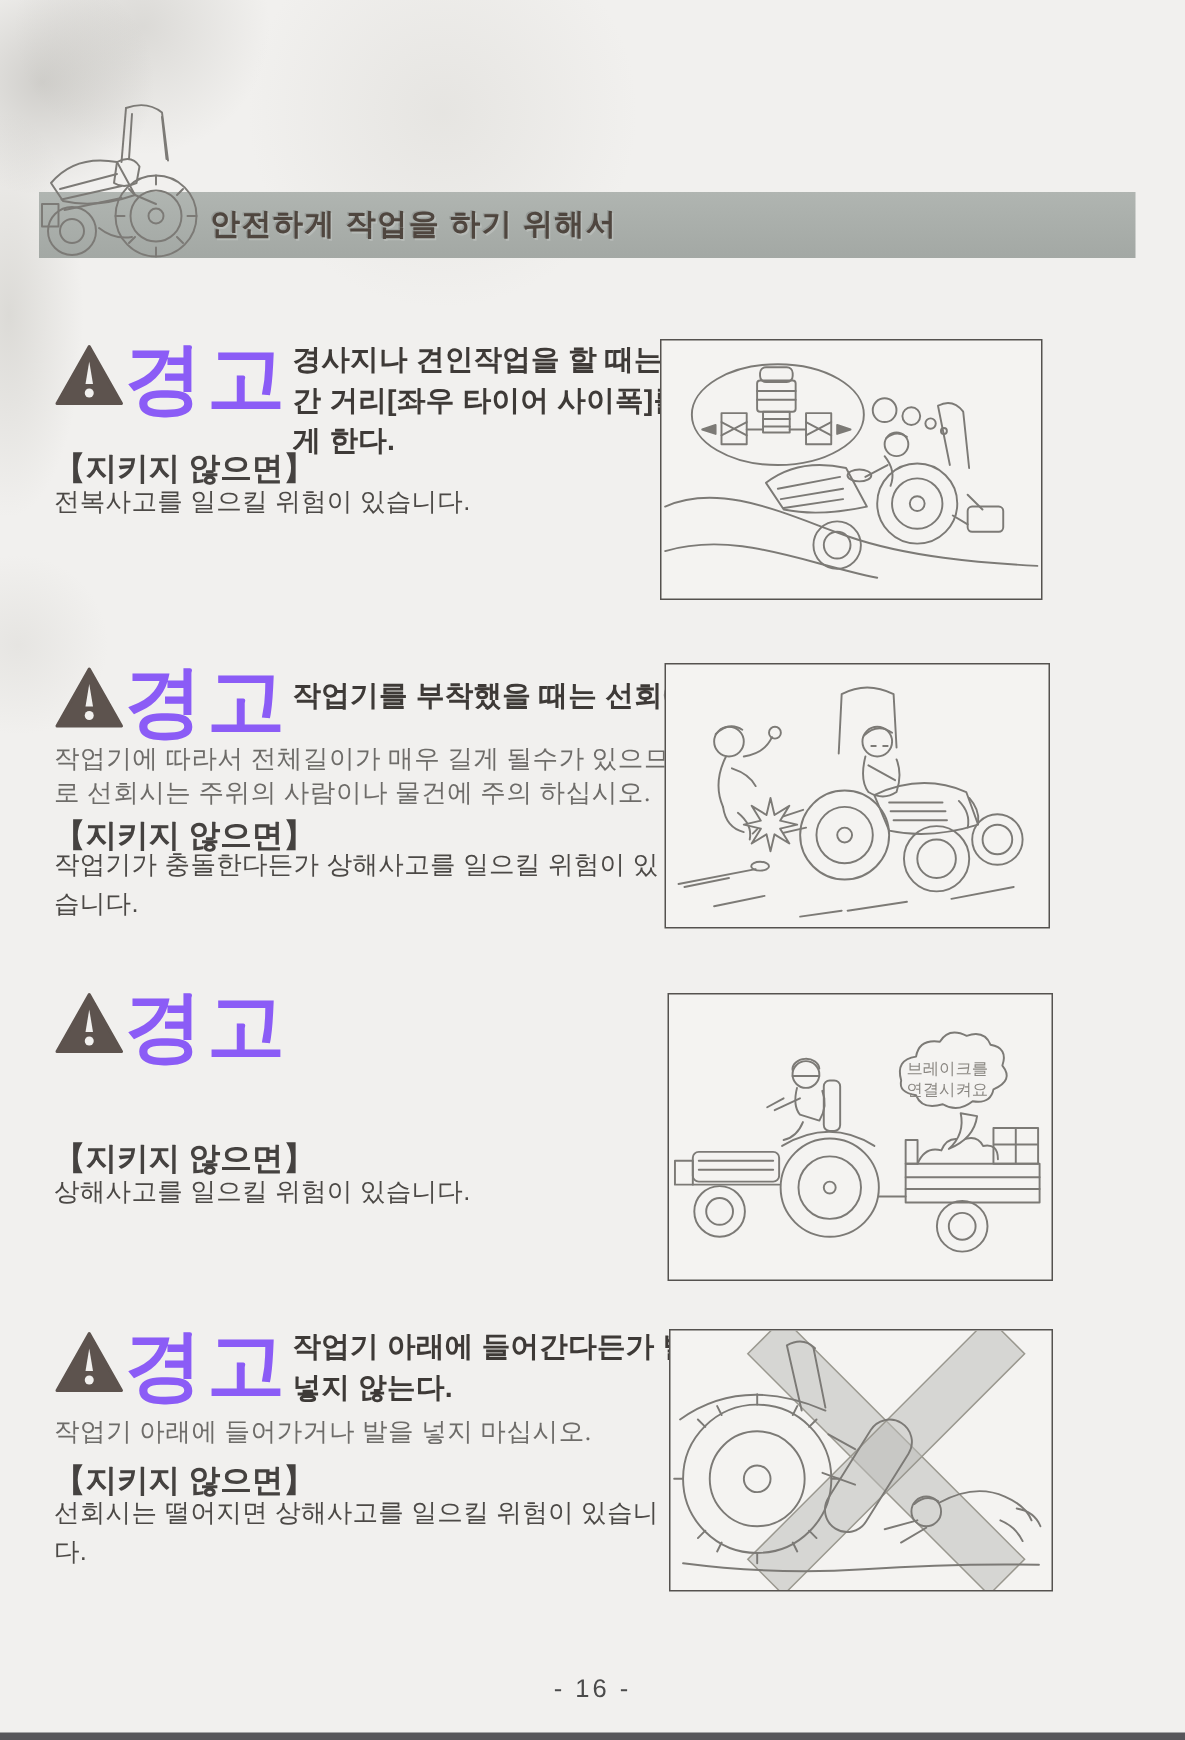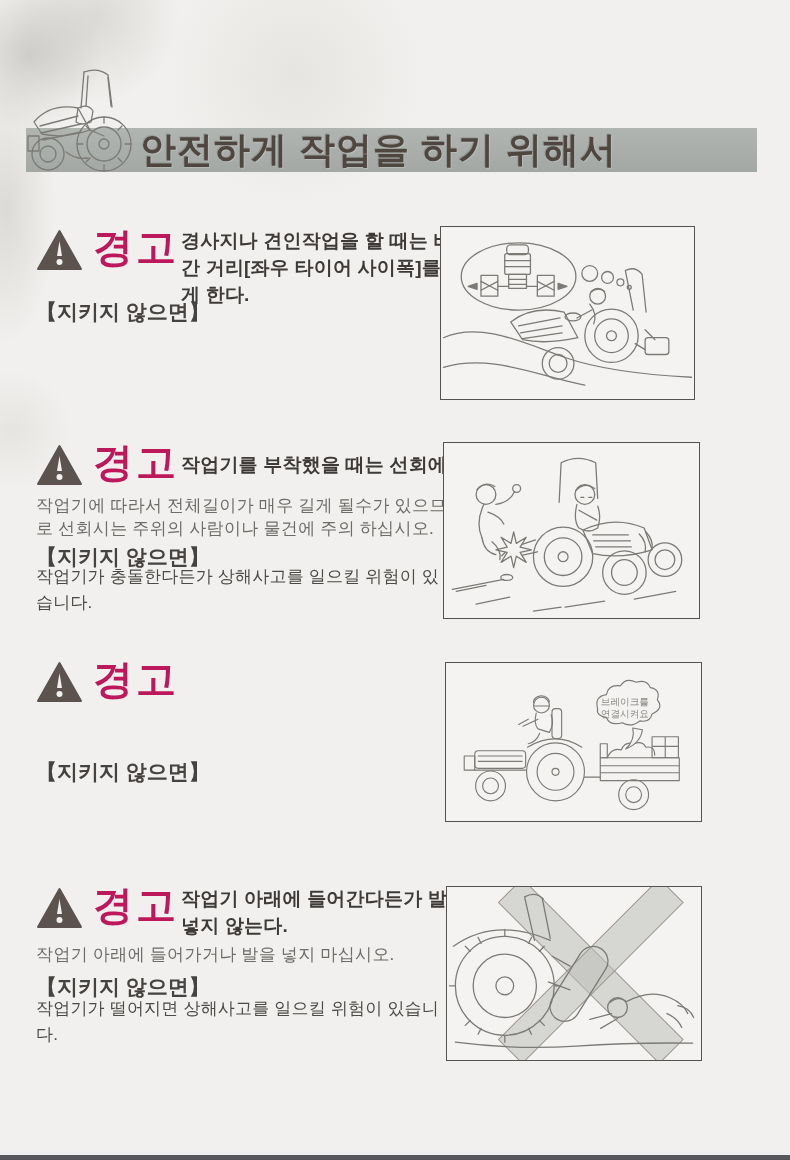--- a/index.html
+++ b/index.html
@@ -20,36 +20,36 @@
   }
   .bottom-edge { position:absolute; left:0; bottom:0; width:100%; height:5px; background:#57565a; }
 
   
   .banner {
     position:absolute; left:26px; top:128px; width:731px; height:44px;
     background:linear-gradient(#b0b5b1,#a3a8a4);
   }
   .banner-title {
     position:absolute; left:114px; top:0; line-height:44px;
-    font-size:36px; font-weight:bold; letter-spacing:1px; color:#4f463f;
+    font-size:20px; font-weight:bold; letter-spacing:1px; color:#4f463f;
     text-shadow:1px 1px 0 rgba(255,255,255,0.18), -1px -1px 0 rgba(0,0,0,0.12);
     white-space:nowrap;
   }
   .header-tractor { position:absolute; left:26px; top:60px; z-index:2; }
 
   
   .sec { position:absolute; left:36px; width:666px; height:215px; }
   .sec-1 { top:226px; } .sec-2 { top:441px; } .sec-3 { top:658px; } .sec-4 { top:884px; }
 
   .warn-row { display:flex; align-items:flex-start; }
   .mark { display:flex; align-items:flex-start; flex:0 0 114px; }
   .tri { margin-top:3px; }
   .gyeongo {
-    font-size:40px; font-weight:bold; color:#be185d; letter-spacing:3px;
-    line-height:1.05; margin-left:10px; white-space:nowrap;
+    font-size:52px; font-weight:bold; color:#8b5cf6; letter-spacing:3px;
+    line-height:1.05; margin-left:0; white-space:nowrap;
   }
   .heading {
     margin:0 0 0 2px; font-size:19px; font-weight:bold; color:#3e3a37;
     line-height:27px; letter-spacing:0.2px;
   }
   .heading.two-line { width:296px; padding-top:1px; }
   .heading.one-line { width:430px; padding-top:10px; white-space:nowrap; }
 
   .body-text {
     position:absolute; left:0; width:414px; margin:0;
@@ -68,21 +68,21 @@
   .sec-2 .body-text { top:53px; } .sec-2 .ifnot { top:102px; } .sec-2 .conseq { top:123px; }
   .sec-3 .body-text { top:52px; } .sec-3 .ifnot { top:100px; } .sec-3 .conseq { top:124px; }
   .sec-4 .body-text { top:59px; } .sec-4 .ifnot { top:89px; }  .sec-4 .conseq { top:112px; }
 
   .figure {
     position:absolute; margin:0; border:1px solid #55524f; background:#f4f3f1;
     box-sizing:border-box; overflow:hidden;
   }
   .sec-1 .figure { left:404px; top:0px; width:255px; height:174px; }
   .sec-2 .figure { left:407px; top:1px; width:257px; height:177px; }
-  .sec-3 .figure { left:409px; top:4px; width:257px; height:160px; }
+  .sec-3 .figure { left:409px; top:4px; width:257px; height:192px; }
   .sec-4 .figure { left:410px; top:2px; width:256px; height:175px; }
   .figure svg { display:block; width:100%; height:100%; }
 
   .line-art { stroke:#7c7a76; stroke-width:1.3; fill:none; stroke-linecap:round; stroke-linejoin:round; }
   .bubble-text { font-family:"Liberation Sans","DejaVu Sans",sans-serif; fill:#8a8782; stroke:none; }
 
   .pageno {
     position:absolute; top:1116px; left:0; width:100%; text-align:center;
     font-size:17px; color:#4b4b4b; letter-spacing:2px;
   }
@@ -121,20 +121,21 @@
         <svg class="tri" width="47" height="42" viewBox="0 0 47 42">
           <path d="M23.5 2 L45 40 L2 40 Z" fill="#5d534e" stroke="#5d534e" stroke-width="2" stroke-linejoin="round"></path>
           <path d="M23.5 12 L26 27 L21 27 Z" fill="#f1f0ee"></path>
             <circle cx="23.5" cy="33" r="3" fill="#f1f0ee"></circle>
         </svg>
         <span class="gyeongo">경고</span>
       </span>
       <h2 class="heading two-line">경사지나 견인작업을 할 때는 바퀴간 거리[좌우 타이어 사이폭]를 넓게 한다.</h2>
     </div>
     <p class="ifnot">【지키지 않으면】</p>
+    <p class="conseq">전복사고를 일으킬 위험이 있습니다.</p>
     <figure class="figure">
       <svg viewBox="0 0 255 174">
         <g class="line-art">
           <ellipse cx="78" cy="50" rx="58" ry="34"></ellipse>
           <rect x="66" y="18" width="22" height="10" rx="4"></rect>
           <rect x="64" y="27" width="26" height="21" rx="2"></rect>
           <path d="M64 34 h26 M64 40 h26"></path>
           <rect x="68" y="48" width="18" height="14"></rect>
           <path d="M68 53 h18 M68 58 h18"></path>
           <rect x="40" y="49" width="17" height="21"></rect>
@@ -223,20 +224,21 @@
       <span class="mark">
         <svg class="tri" width="47" height="42" viewBox="0 0 47 42">
           <path d="M23.5 2 L45 40 L2 40 Z" fill="#5d534e" stroke="#5d534e" stroke-width="2" stroke-linejoin="round"></path>
           <path d="M23.5 12 L26 27 L21 27 Z" fill="#f1f0ee"></path>
             <circle cx="23.5" cy="33" r="3" fill="#f1f0ee"></circle>
         </svg>
         <span class="gyeongo">경고</span>
       </span>
     </div>
     <p class="ifnot">【지키지 않으면】</p>
+    <p class="conseq">상해사고를 일으킬 위험이 있습니다.</p>
     <figure class="figure">
       <svg viewBox="0 0 257 180">
         <g class="line-art">
           <rect x="16" y="100" width="58" height="20" rx="4"></rect>
           <path d="M20 106 h50 M20 112 h50"></path>
           <rect x="4" y="106" width="12" height="16"></rect>
           <circle cx="34" cy="140" r="17"></circle>
             <circle cx="34" cy="140" r="9"></circle>
           <circle cx="108" cy="124" r="33"></circle>
             <circle cx="108" cy="124" r="21"></circle>
@@ -272,21 +274,21 @@
           <path d="M23.5 2 L45 40 L2 40 Z" fill="#5d534e" stroke="#5d534e" stroke-width="2" stroke-linejoin="round"></path>
           <path d="M23.5 12 L26 27 L21 27 Z" fill="#f1f0ee"></path>
             <circle cx="23.5" cy="33" r="3" fill="#f1f0ee"></circle>
         </svg>
         <span class="gyeongo">경고</span>
       </span>
       <h2 class="heading two-line">작업기 아래에 들어간다든가 발을 넣지 않는다.</h2>
     </div>
     <p class="body-text">작업기 아래에 들어가거나 발을 넣지 마십시오.</p>
     <p class="ifnot">【지키지 않으면】</p>
-    <p class="conseq">작업기가 떨어지면 상해사고를 일으킬 위험이 있습니다.</p>
+    <p class="conseq">선회시는 떨어지면 상해사고를 일으킬 위험이 있습니다.</p>
     <figure class="figure">
       <svg viewBox="0 0 256 175">
         <g>
           <rect x="30" y="68" width="230" height="34" fill="#bdbdb9" fill-opacity="0.55" stroke="#9a988f" stroke-width="1" transform="rotate(45 145 85)"></rect>
           <rect x="30" y="68" width="230" height="34" fill="#bdbdb9" fill-opacity="0.55" stroke="#9a988f" stroke-width="1" transform="rotate(-45 145 85)"></rect>
         </g>
         <g class="line-art">
           <circle cx="58" cy="100" r="50"></circle>
             <circle cx="58" cy="100" r="32"></circle>
             <circle cx="58" cy="100" r="9"></circle>
@@ -299,14 +301,15 @@
           <path d="M164 117 q8 -7 16 -2"></path>
           <path d="M181 116 q24 -13 44 -4 q14 6 18 16"></path>
           <path d="M166 128 l-22 6 M172 133 l-17 10"></path>
           <path d="M222 128 q10 4 15 14 M233 120 q12 2 16 12"></path>
           <path d="M8 157 q62 8 122 4 t118 -3"></path>
         </g>
       </svg>
     </figure>
   </section>
 
+  <div class="pageno">- 16 -</div>
   <div class="bottom-edge"></div>
 </div>
 
 </body></html>

